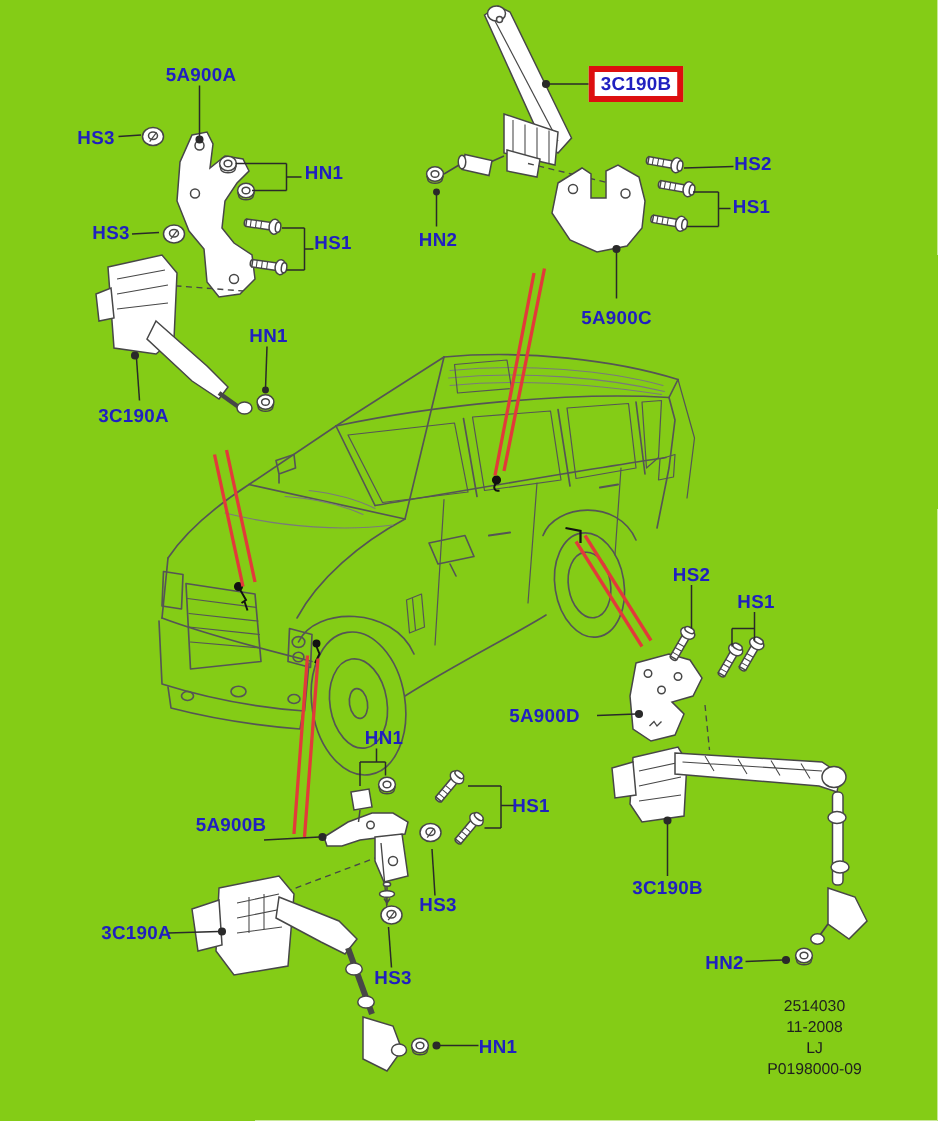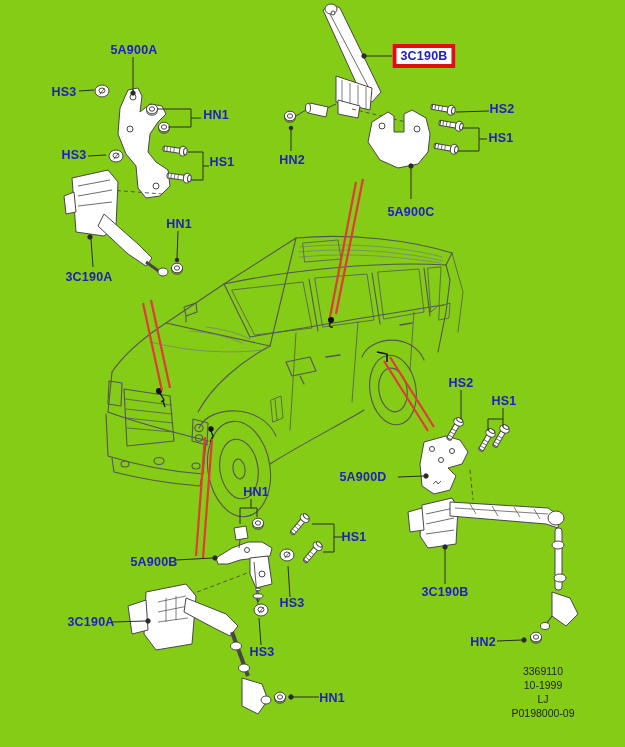--- a/index.html
+++ b/index.html
@@ -273,26 +273,26 @@
 <div class="lbl" style="left:502px;top:109px">HS2</div>
 <div class="lbl" style="left:501px;top:138px">HS1</div>
 <div class="lbl" style="left:411px;top:212px">5A900C</div>
 <div class="lbl" style="left:461px;top:383px">HS2</div>
 <div class="lbl" style="left:504px;top:401px">HS1</div>
 <div class="lbl" style="left:363px;top:477px">5A900D</div>
 <div class="lbl" style="left:445px;top:592px">3C190B</div>
 <div class="lbl" style="left:483px;top:642px">HN2</div>
 <div class="lbl" style="left:256px;top:492px">HN1</div>
 <div class="lbl" style="left:354px;top:537px">HS1</div>
-<div class="lbl" style="left:154px;top:562px">5A900B</div>
+<div class="lbl" style="left:154px;top:550px">5A900B</div>
 <div class="lbl" style="left:292px;top:603px">HS3</div>
 <div class="lbl" style="left:262px;top:652px">HS3</div>
 <div class="lbl" style="left:91px;top:622px">3C190A</div>
 <div class="lbl" style="left:332px;top:698px">HN1</div>
 
 <div class="footer">
-  <div>3369110</div>
-  <div>10-1999</div>
+  <div>2514030</div>
+  <div>11-2008</div>
   <div>LJ</div>
   <div>P0198000-09</div>
 </div>
 
 </div>
 
 </body></html>

